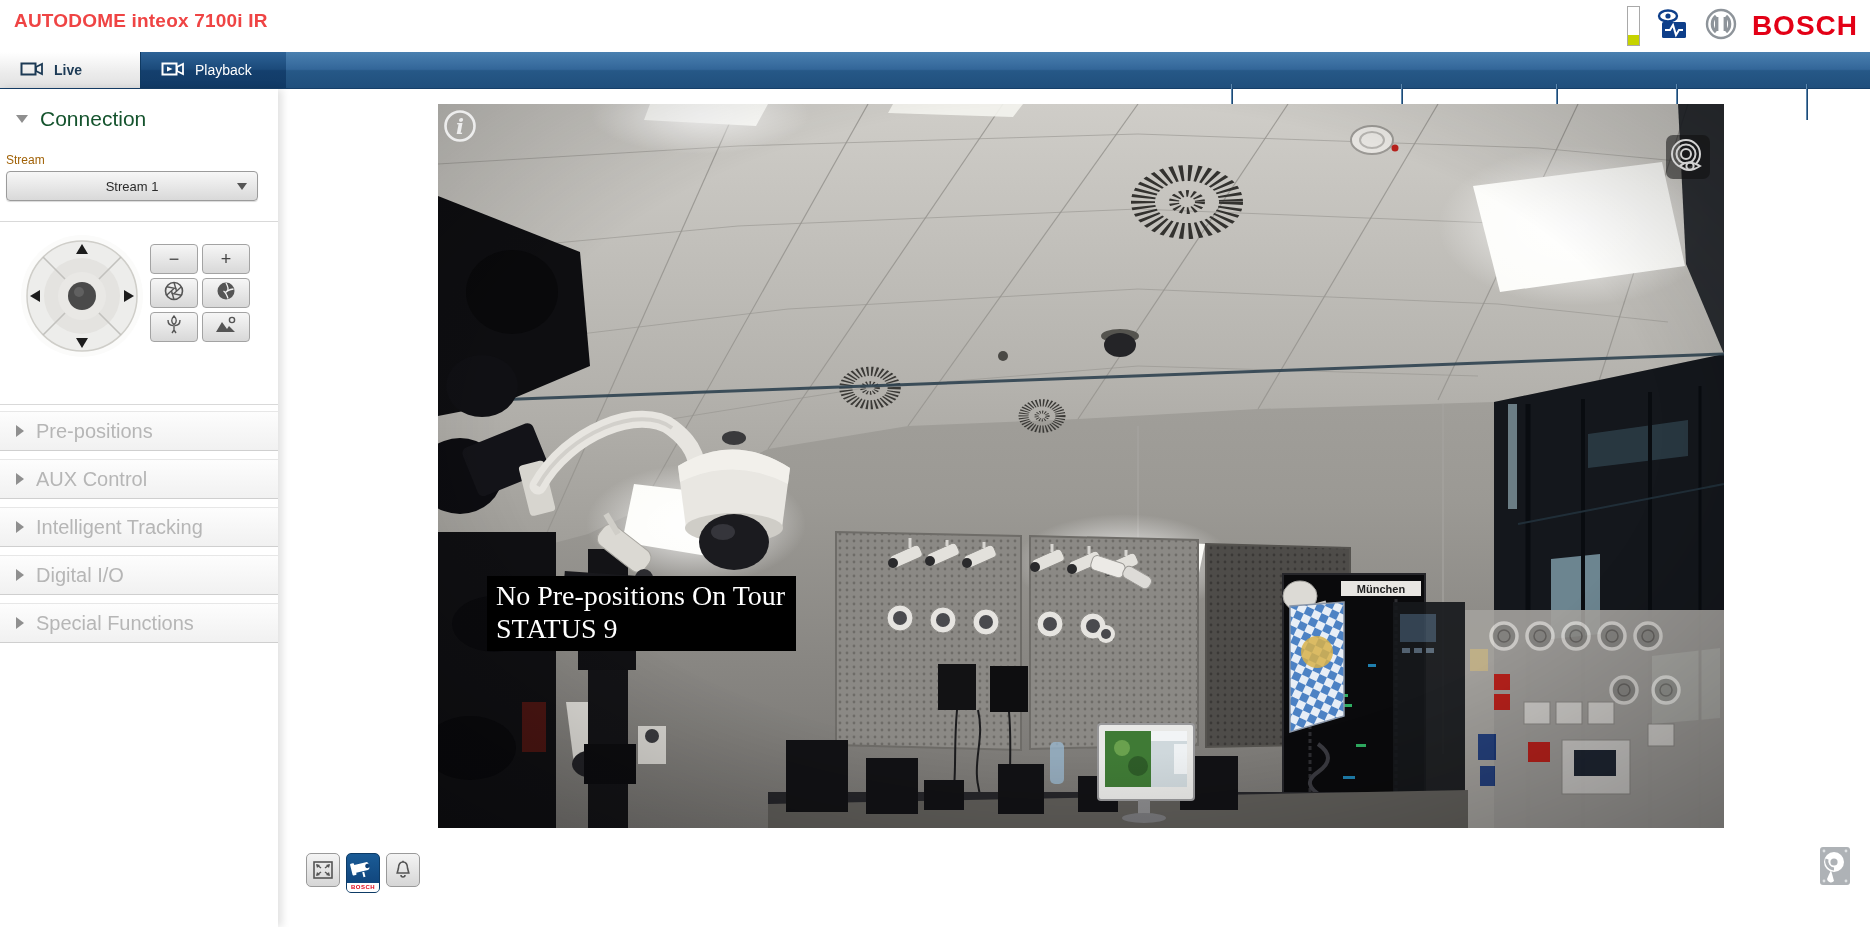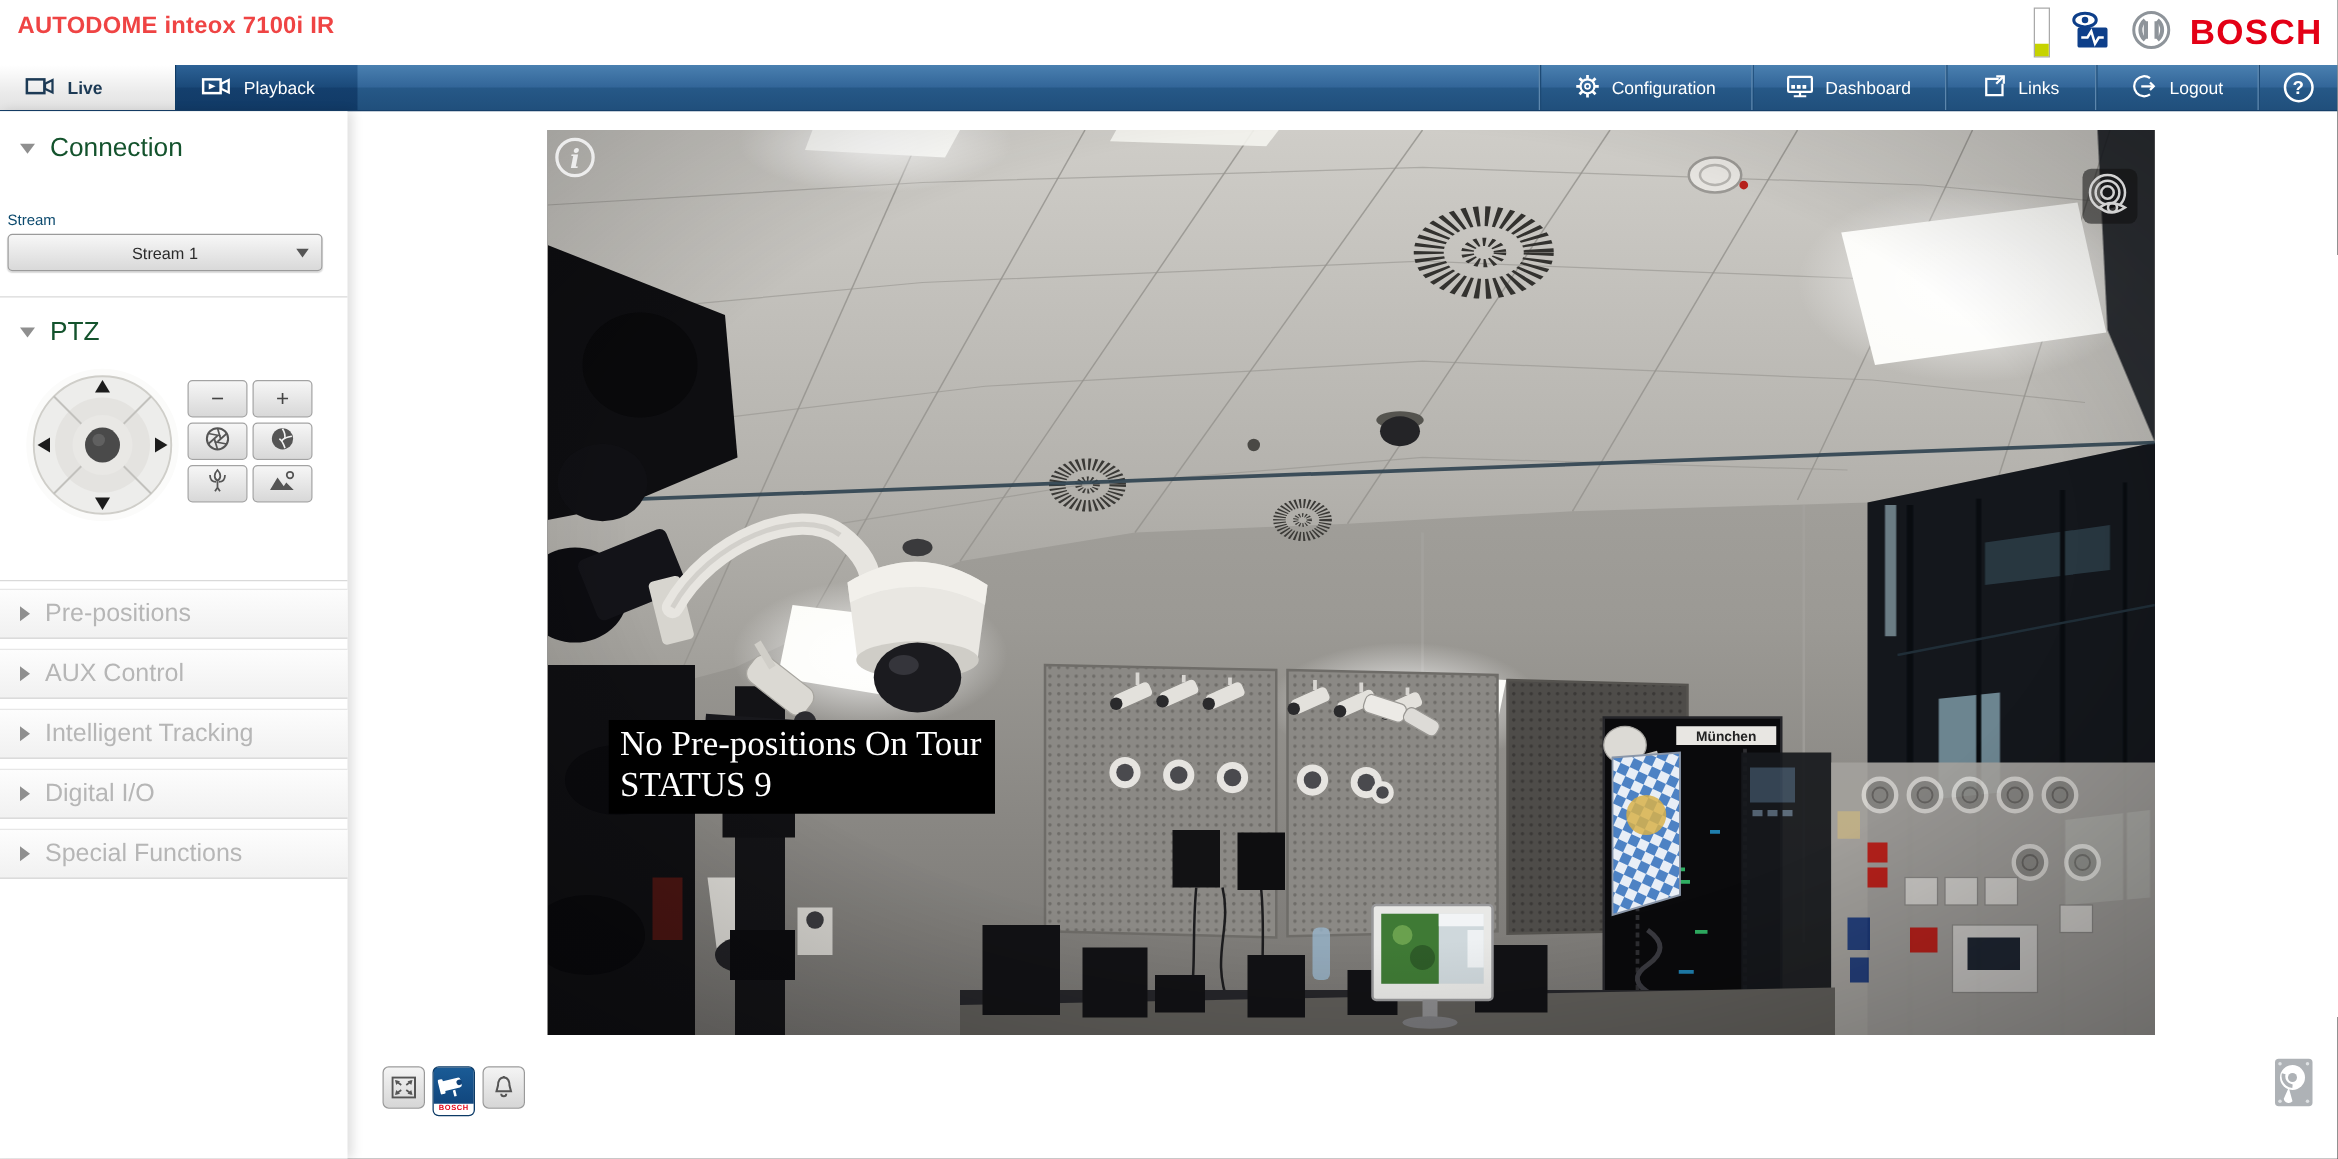--- a/index.html
+++ b/index.html
@@ -17,33 +17,33 @@
   
   .nav { position:absolute; left:0; top:52px; width:1870px; height:37px;
          background:linear-gradient(to bottom,#4a80b0,#30639633 48%,#255684 52%,#204f7c);
          background:linear-gradient(to bottom,#4a80b0 0%,#336699 48%,#265887 52%,#204f7c 100%);
          border-bottom:1px solid #163f69; display:flex; }
   .tab { height:100%; display:flex; align-items:center; gap:10px; padding:0 20px; font-size:14px; cursor:pointer; }
   .tab-live { width:140px; background:linear-gradient(to bottom,#ffffff,#ebebeb 60%,#e2e2e2); color:#1c3a55; font-weight:bold; }
   .tab-playback { width:146px; background:linear-gradient(to bottom,#2d6296 0%,#1b4a7a 48%,#143f6d 52%,#113a66 100%); color:#fff; border-left:1px solid #0f3a63; }
   .nav-fill { flex:1; }
   .nav-item { height:100%; display:flex; align-items:center; justify-content:center; gap:9px; color:#fff; font-size:14px;
-              border-left:1px solid #5d87ad; box-shadow:inset 1px 0 0 #1d4a75; cursor:pointer; }
+              border-left:1px solid #5d87ad; box-shadow:inset 1px 0 0 #1d4a75; cursor:pointer;margin-top:32px; }
   .nav-item svg { flex:0 0 auto; }
   .w-conf{width:170px}.w-dash{width:155px}.w-links{width:120px}.w-logout{width:130px}.w-help{width:64px}
 
   
   .sidebar { position:absolute; left:0; top:89px; width:278px; height:838px; background:#fff;
              box-shadow:4px 0 8px rgba(0,0,0,.12); }
   .sec-head { position:relative; height:44px; display:flex; align-items:center; gap:12px; padding-left:16px;
               color:#14532d; font-size:21px; cursor:pointer; }
   .tri-down { width:0;height:0;border-left:6px solid transparent;border-right:6px solid transparent;border-top:8px solid #8f8f8f; }
   .tri-right{ width:0;height:0;border-top:6px solid transparent;border-bottom:6px solid transparent;border-left:8px solid #8f8f8f; }
   .panel-sep { border:none; border-top:1px solid #d9d9d9; margin:6px 0; }
-  .stream-label { margin:28px 0 4px 6px; font-size:12px; color:#0c4a6e; }
+  .stream-label { margin:12px 0 4px 6px; font-size:12px; color:#a16207; }
   .dropdown { position:relative; margin-left:6px; width:252px; height:30px; border:1px solid #9b9b9b; border-radius:4px;
               background:linear-gradient(to bottom,#f7f7f7,#d9d9d9); display:flex; align-items:center; justify-content:center;
               font-size:13px; font-weight:normal; color:#2b2b2b; cursor:pointer; box-shadow:0 1px 1px rgba(0,0,0,.15); }
   .dd-arrow { position:absolute; right:10px; top:11px; width:0;height:0; border-left:5px solid transparent; border-right:5px solid transparent; border-top:7px solid #555; }
   .ptz-zone { position:relative; height:170px; }
   .joystick { position:absolute; left:18px; top:4px; cursor:pointer; }
   .ptz-btns { position:absolute; left:150px; top:16px; display:grid; grid-template-columns:48px 48px; grid-auto-rows:30px; gap:4px; }
   .pbtn { border:1px solid #a3a3a3; border-radius:4px; background:linear-gradient(to bottom,#f6f6f6,#d8d8d8);
           display:flex; align-items:center; justify-content:center; font-size:18px; color:#444; cursor:pointer; }
   .collapsed { height:40px; margin-bottom:8px; background:linear-gradient(to bottom,#fdfdfd,#f1f1f1);
@@ -183,24 +183,20 @@
     <span class="tri-down"></span>
     <span>Connection</span>
   </div>
   <div class="stream-label">Stream</div>
   <div class="dropdown">
     <span>Stream 1</span>
     <span class="dd-arrow"></span>
   </div>
   <hr class="panel-sep" style="margin-top:20px;">
 
-  <div class="sec-head">
-    <span class="tri-down"></span>
-    <span>PTZ</span>
-  </div>
   <div class="ptz-zone">
     <div class="joystick">
       <svg width="128" height="128" viewBox="0 0 128 128">
         <circle cx="64" cy="64" r="61" fill="#fbfbfa"></circle>
         <circle cx="64" cy="64" r="55" fill="#ededeb" stroke="#cfcec9" stroke-width="1.5"></circle>
         <circle cx="64" cy="64" r="38" fill="#e4e3e0"></circle>
         <g stroke="#c2c1bd" stroke-width="1.6">
           <line x1="25" y1="25" x2="103" y2="103"></line>
             <line x1="103" y1="25" x2="25" y2="103"></line>
         </g>

